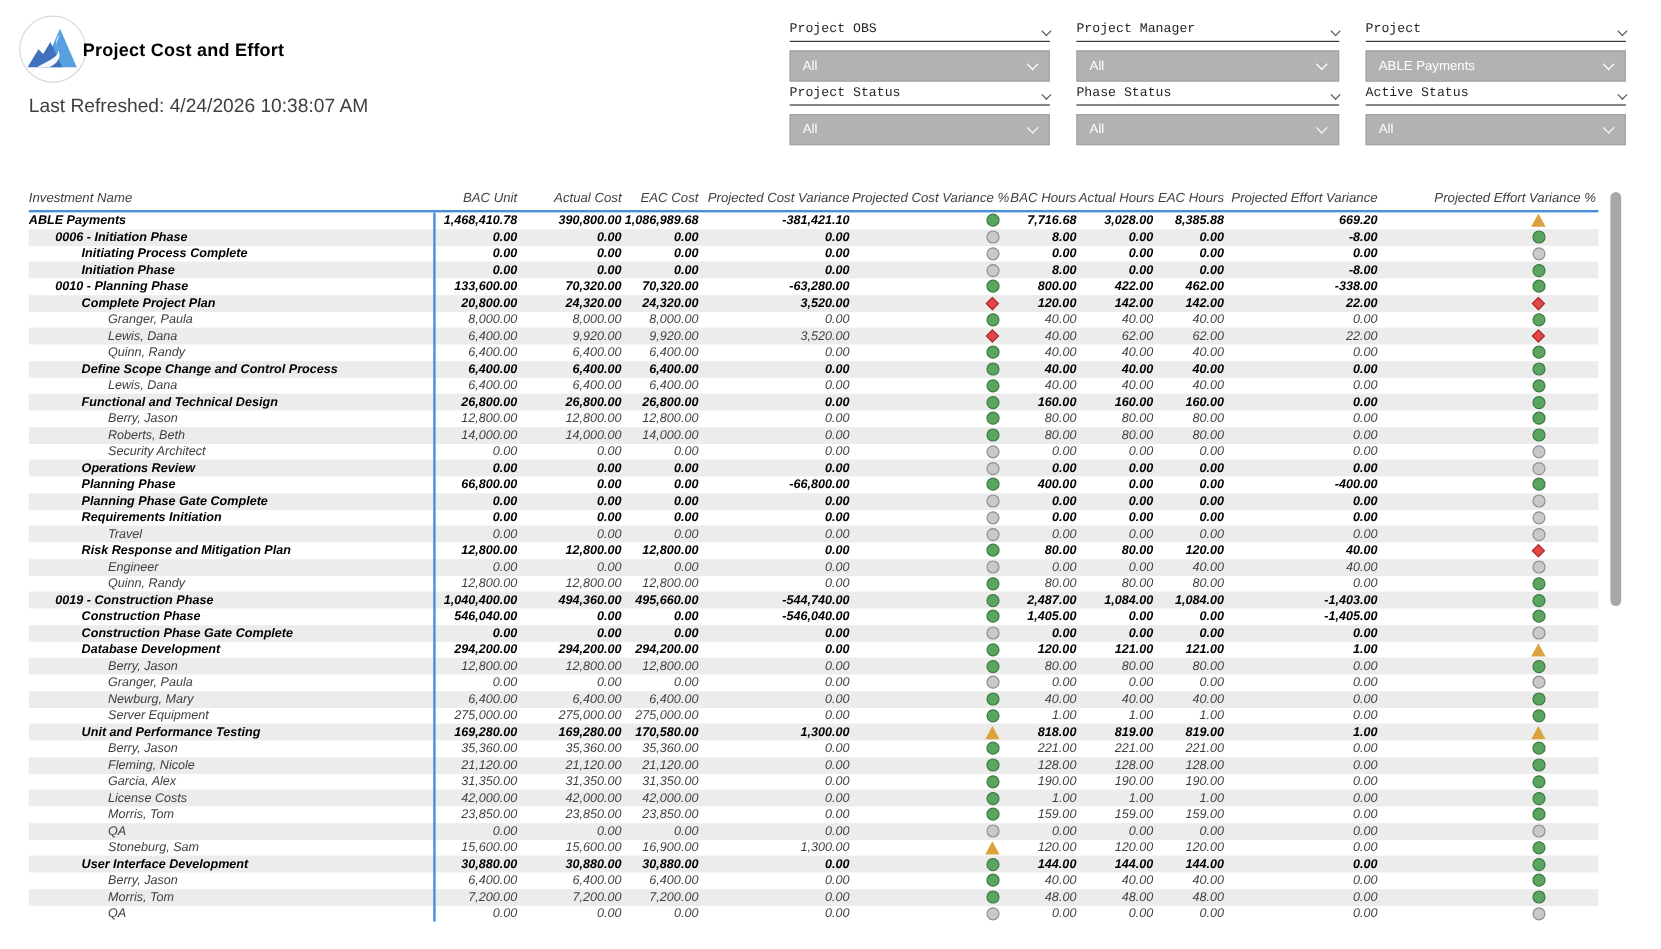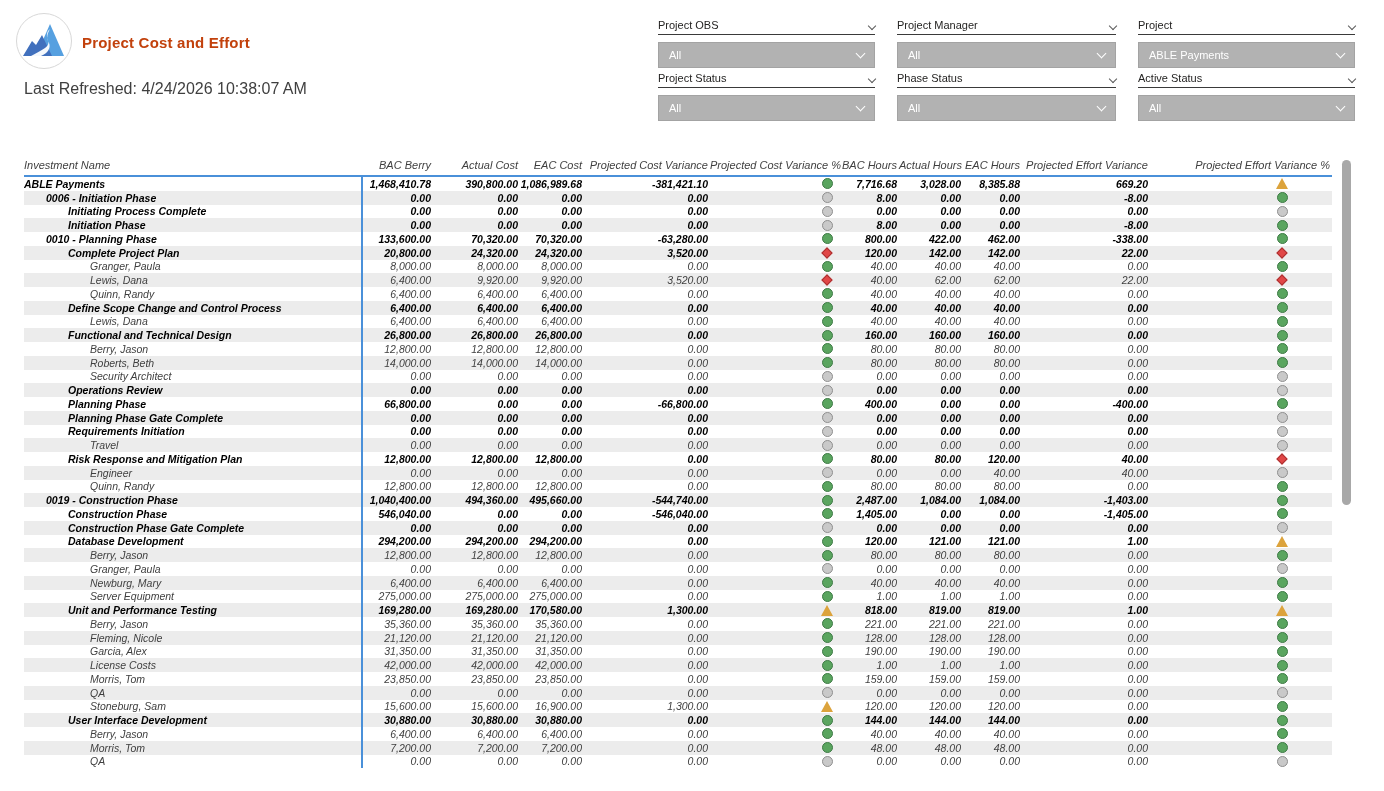--- a/index.html
+++ b/index.html
@@ -8,28 +8,28 @@
   }
   *{box-sizing:border-box;}
   html,body{margin:0;padding:0;}
   body{
     width:1384px;height:791px;position:relative;overflow:hidden;
     background:#ffffff;color:#3f3f3f;
     font-family:"Liberation Sans", sans-serif;
   }
   
   .logo{position:absolute;left:15px;top:12px;width:58px;height:58px;}
-  .title{position:absolute;left:82px;top:34px;font-size:15px;font-weight:bold;color:#c2410c;letter-spacing:.2px;}
+  .title{position:absolute;left:69px;top:34px;font-size:15px;font-weight:bold;color:#000000;letter-spacing:.2px;}
   .refresh{position:absolute;left:24px;top:80px;font-size:16px;color:#3f3f3f;}
   
   .filter-grid{position:absolute;left:658px;top:20px;display:grid;
     grid-template-columns:217px 219px 217px;column-gap:22px;row-gap:5px;}
   .f-label{display:flex;justify-content:space-between;align-items:flex-end;
     border-bottom:1px solid #3a3a3a;padding-bottom:3px;height:15px;
-    font-size:11px;color:#252423;cursor:pointer;}
+    font-size:11px;color:#252423;cursor:pointer;font-family:Liberation Mono, monospace;}
   .chev{width:6px;height:6px;border-right:1.3px solid #5a5a5a;border-bottom:1.3px solid #5a5a5a;
     transform:rotate(45deg);display:inline-block;margin-bottom:2px;flex:none;}
   .f-box{margin-top:7px;height:26px;background:#b2b2b2;border:1px solid #a3a3a3;
     display:flex;align-items:center;justify-content:space-between;padding:0 10px;
     color:#ffffff;font-size:11px;cursor:pointer;text-align:center;}
   .f-box .chev{border-color:#fff;width:7px;height:7px;margin-bottom:3px;}
   
   .table{position:absolute;left:24px;top:155px;width:1308px;font-style:italic;}
   .thead{display:grid;grid-template-columns:var(--cols);height:22px;align-items:center;
     border-bottom:2px solid var(--blue);font-size:11px;color:#3f3f3f;}
@@ -130,21 +130,21 @@
       <div class="f-box">
         <span>All</span>
         <span class="chev"></span>
       </div>
     </div>
   </div>
 
 <div class="table">
   <div class="thead">
       <div class="h c-name-h">Investment Name</div>
-      <div class="h c-num">BAC Berry</div>
+      <div class="h c-num">BAC Unit</div>
       <div class="h c-num">Actual Cost</div>
       <div class="h c-num">EAC Cost</div>
       <div class="h c-num">Projected Cost Variance</div>
       <div class="h c-icon-h">Projected Cost Variance %</div>
       <div class="h c-num">BAC Hours</div>
       <div class="h c-num">Actual Hours</div>
       <div class="h c-num">EAC Hours</div>
       <div class="h c-num">Projected Effort Variance</div>
       <div class="h c-icon-h">Projected Effort Variance %</div>
     </div>

